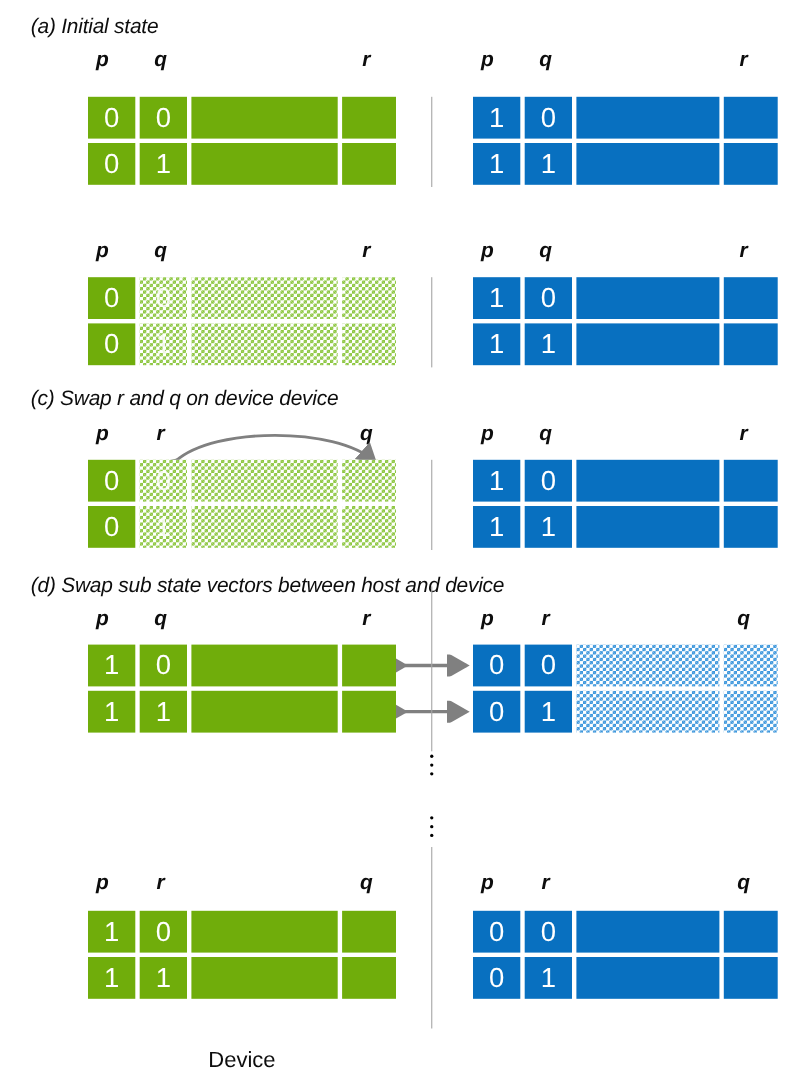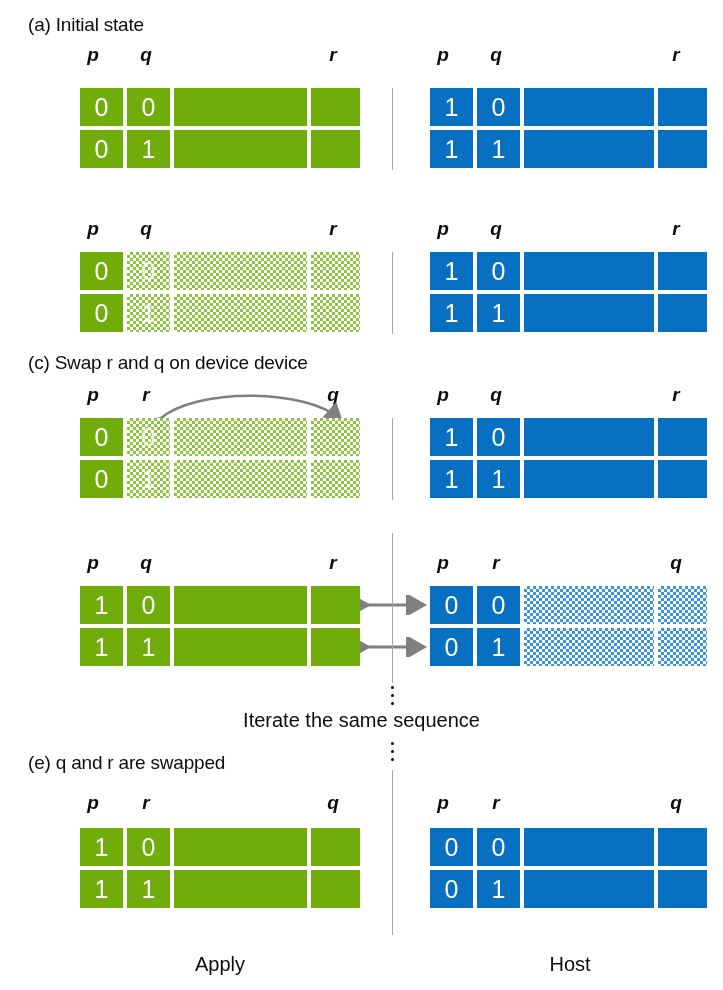--- a/index.html
+++ b/index.html
@@ -23,20 +23,21 @@
   }
 
   
   .caption {
     position: absolute;
     font-size: 19px;
     line-height: 22px;
     color: #0d0d0d;
     white-space: nowrap;
     letter-spacing: -0.2px;
+    font-style: italic;
   }
 
   
   .collabel {
     position: absolute;
     font-size: 19px;
     font-style: italic;
     font-weight: 700;
     color: #0d0d0d;
     text-align: center;
@@ -280,20 +281,21 @@
       </div>
     <div class="cell blue" style="left:477px; top:460px; width:43px; height:38px;">
         <span class="digit">1</span>
       </div>
     <div class="cell blue" style="left:524px; top:460px; width:130px; height:38px;"></div>
     <div class="cell blue" style="left:658px; top:460px; width:49px; height:38px;"></div>
   </div>
 
   <div class="divider" style="left:392px; top:418px; height:82px;"></div>
 
+  <div class="caption" style="left:28px; top:522px;">(d) Swap sub state vectors between host and device</div>
 
   <div class="collabel" style="left:80px; top:552px;">p</div>
   <div class="collabel" style="left:133px; top:552px;">q</div>
   <div class="collabel" style="left:320px; top:552px;">r</div>
   <div class="collabel" style="left:430px; top:552px;">p</div>
   <div class="collabel" style="left:483px; top:552px;">r</div>
   <div class="collabel" style="left:663px; top:552px;">q</div>
 
   <div class="block">
     <div class="cell green" style="left:80px; top:586px; width:43px; height:38px;">
@@ -350,28 +352,26 @@
     <div class="cell blue-dot" style="left:658px; top:628px; width:49px; height:38px;"></div>
   </div>
 
   <div class="divider" style="left:392px; top:533px; height:150px;"></div>
 
   <div class="vdots" style="left:390px; top:686px;">
     <i></i>
       <i></i>
       <i></i>
   </div>
-  <div class="legend" style="left:0; top:708px; width:723px;">Iterate the same sequence</div>
   <div class="vdots" style="left:390px; top:742px;">
     <i></i>
       <i></i>
       <i></i>
   </div>
 
-  <div class="caption" style="left:28px; top:752px;"><span>(e) q and r are swapped</span></div>
 
   <div class="collabel" style="left:80px; top:792px;">p</div>
   <div class="collabel" style="left:133px; top:792px;">r</div>
   <div class="collabel" style="left:320px; top:792px;">q</div>
   <div class="collabel" style="left:430px; top:792px;">p</div>
   <div class="collabel" style="left:483px; top:792px;">r</div>
   <div class="collabel" style="left:663px; top:792px;">q</div>
 
   <div class="block">
     <div class="cell green" style="left:80px; top:828px; width:43px; height:38px;">
@@ -408,16 +408,15 @@
       </div>
     <div class="cell blue" style="left:477px; top:870px; width:43px; height:38px;">
         <span class="digit">1</span>
       </div>
     <div class="cell blue" style="left:524px; top:870px; width:130px; height:38px;"></div>
     <div class="cell blue" style="left:658px; top:870px; width:49px; height:38px;"></div>
   </div>
 
   <div class="divider" style="left:392px; top:770px; height:165px;"></div>
 
-  <div class="legend" style="left:140px; top:952px; width:160px;">Apply</div>
-  <div class="legend" style="left:490px; top:952px; width:160px;">Host</div>
+  <div class="legend" style="left:140px; top:952px; width:160px;">Device</div>
 
 </div>
 
 </body></html>

